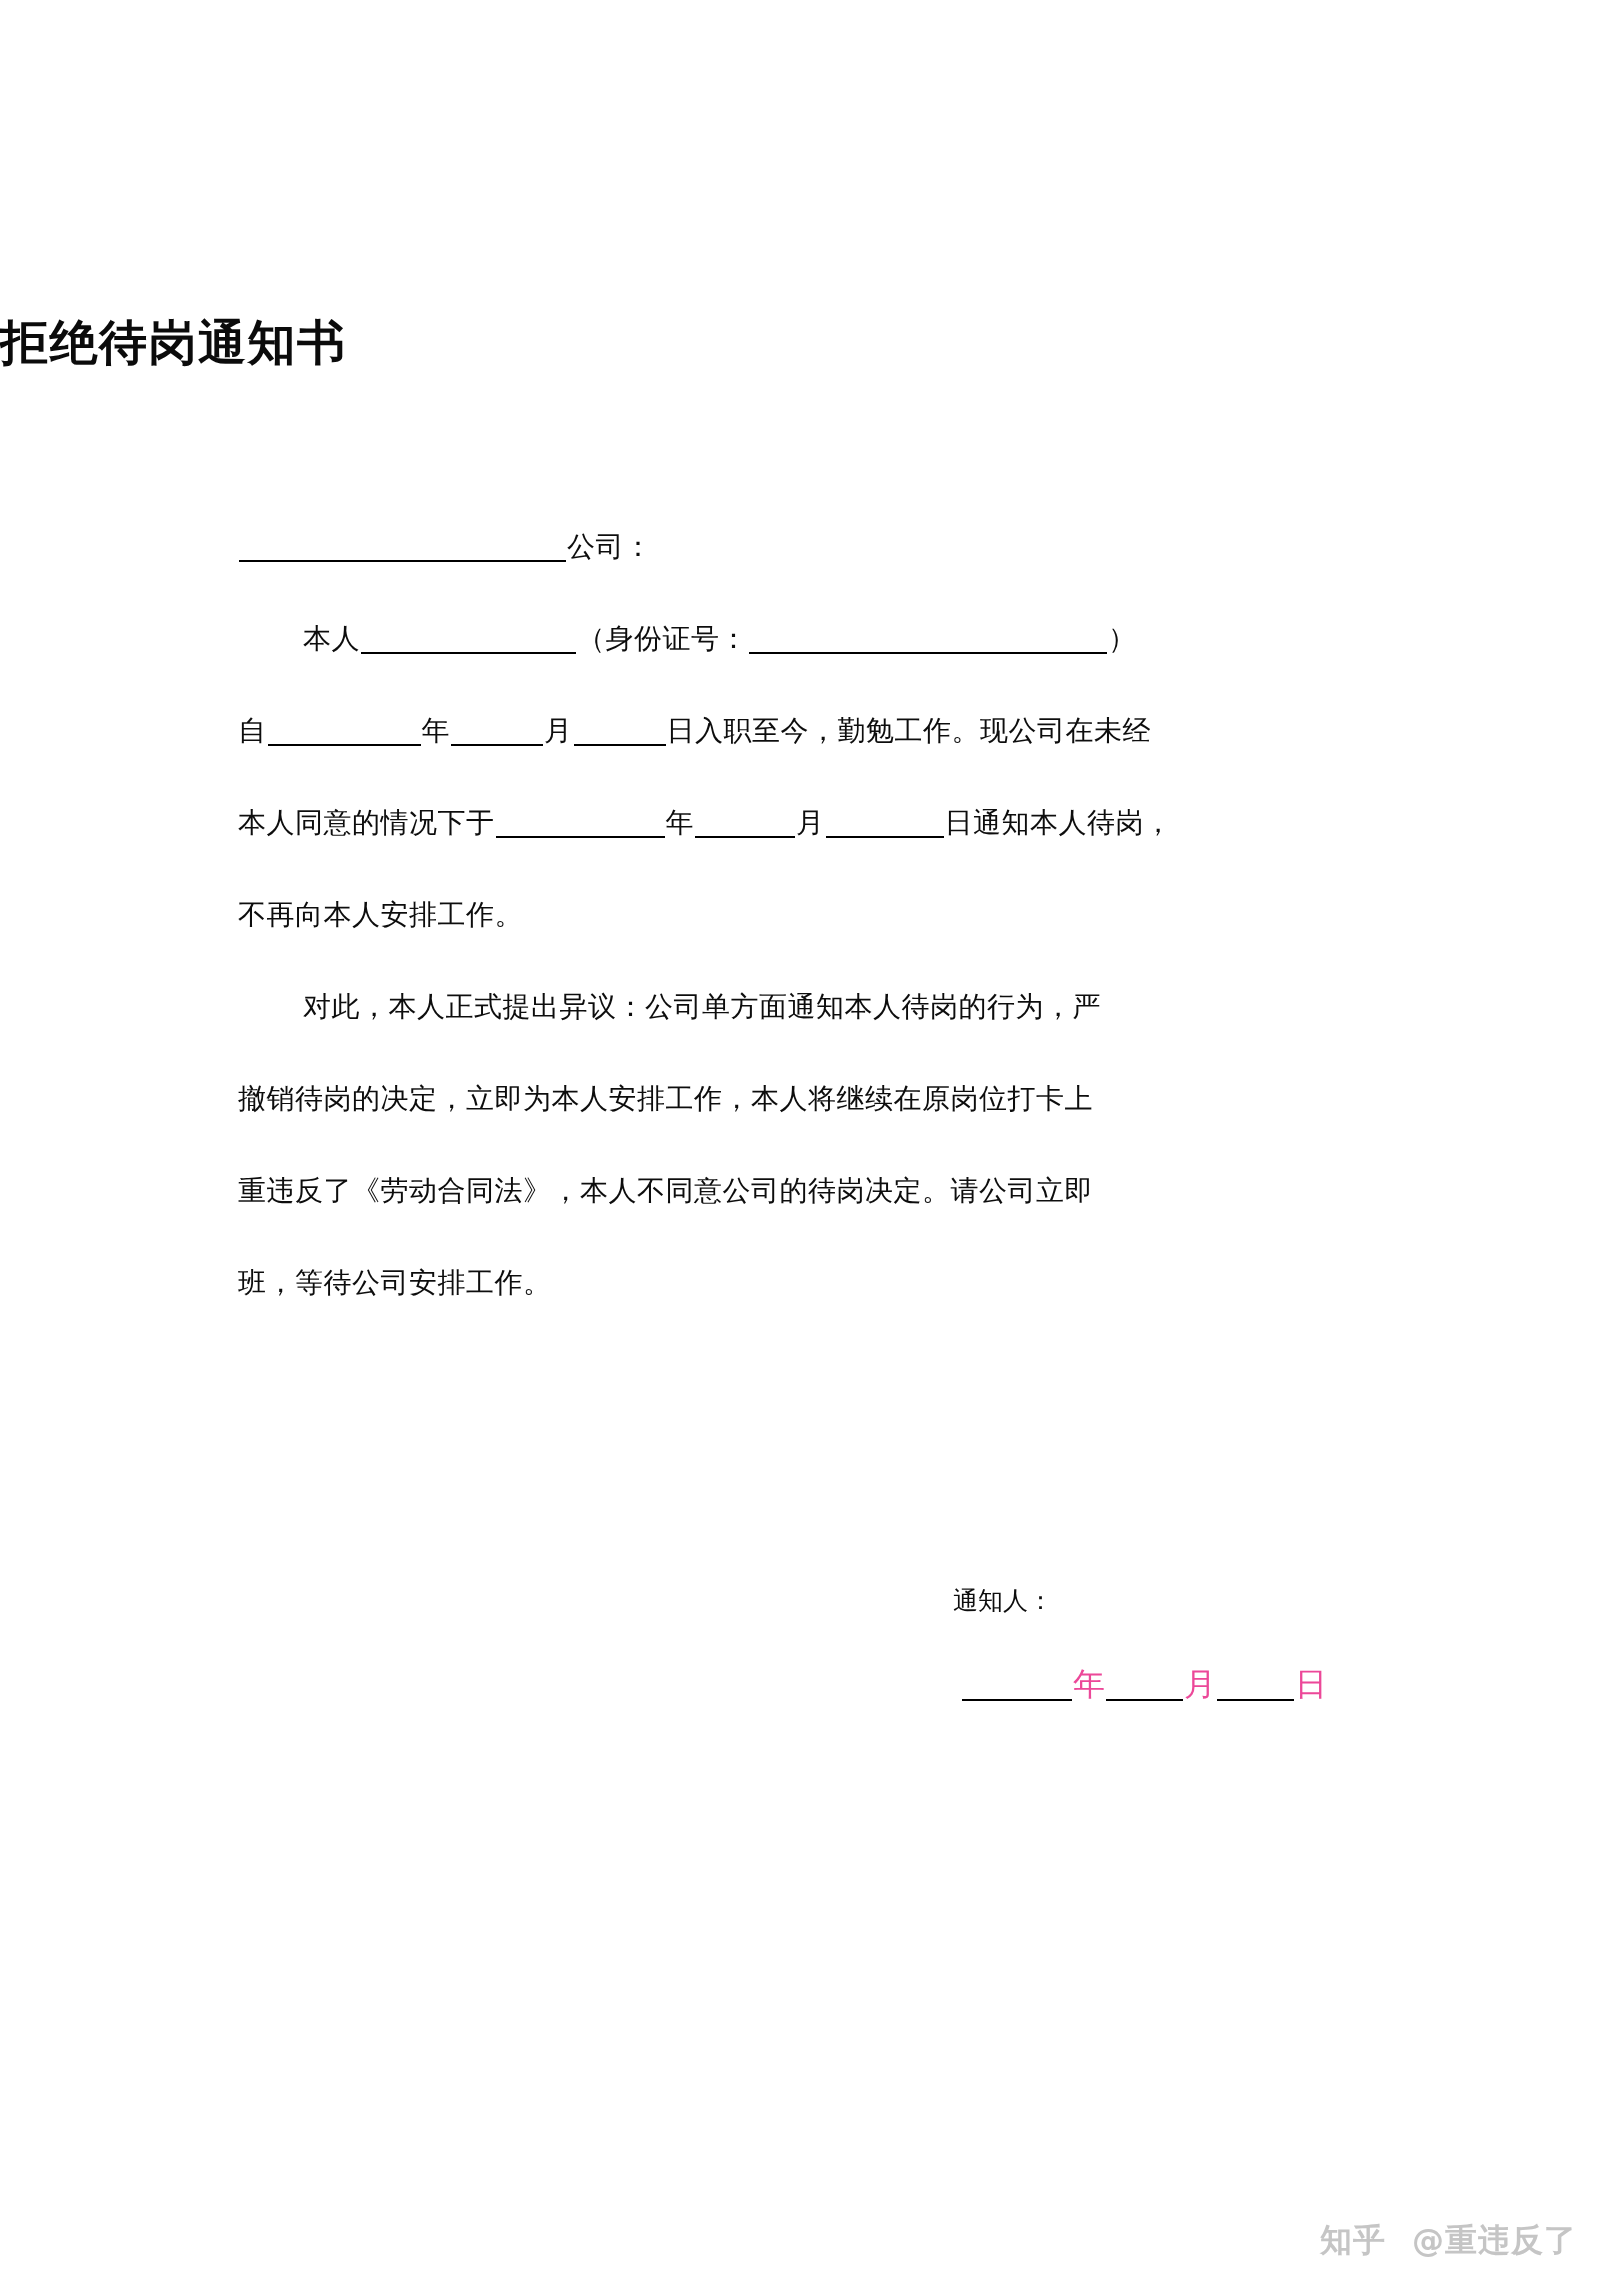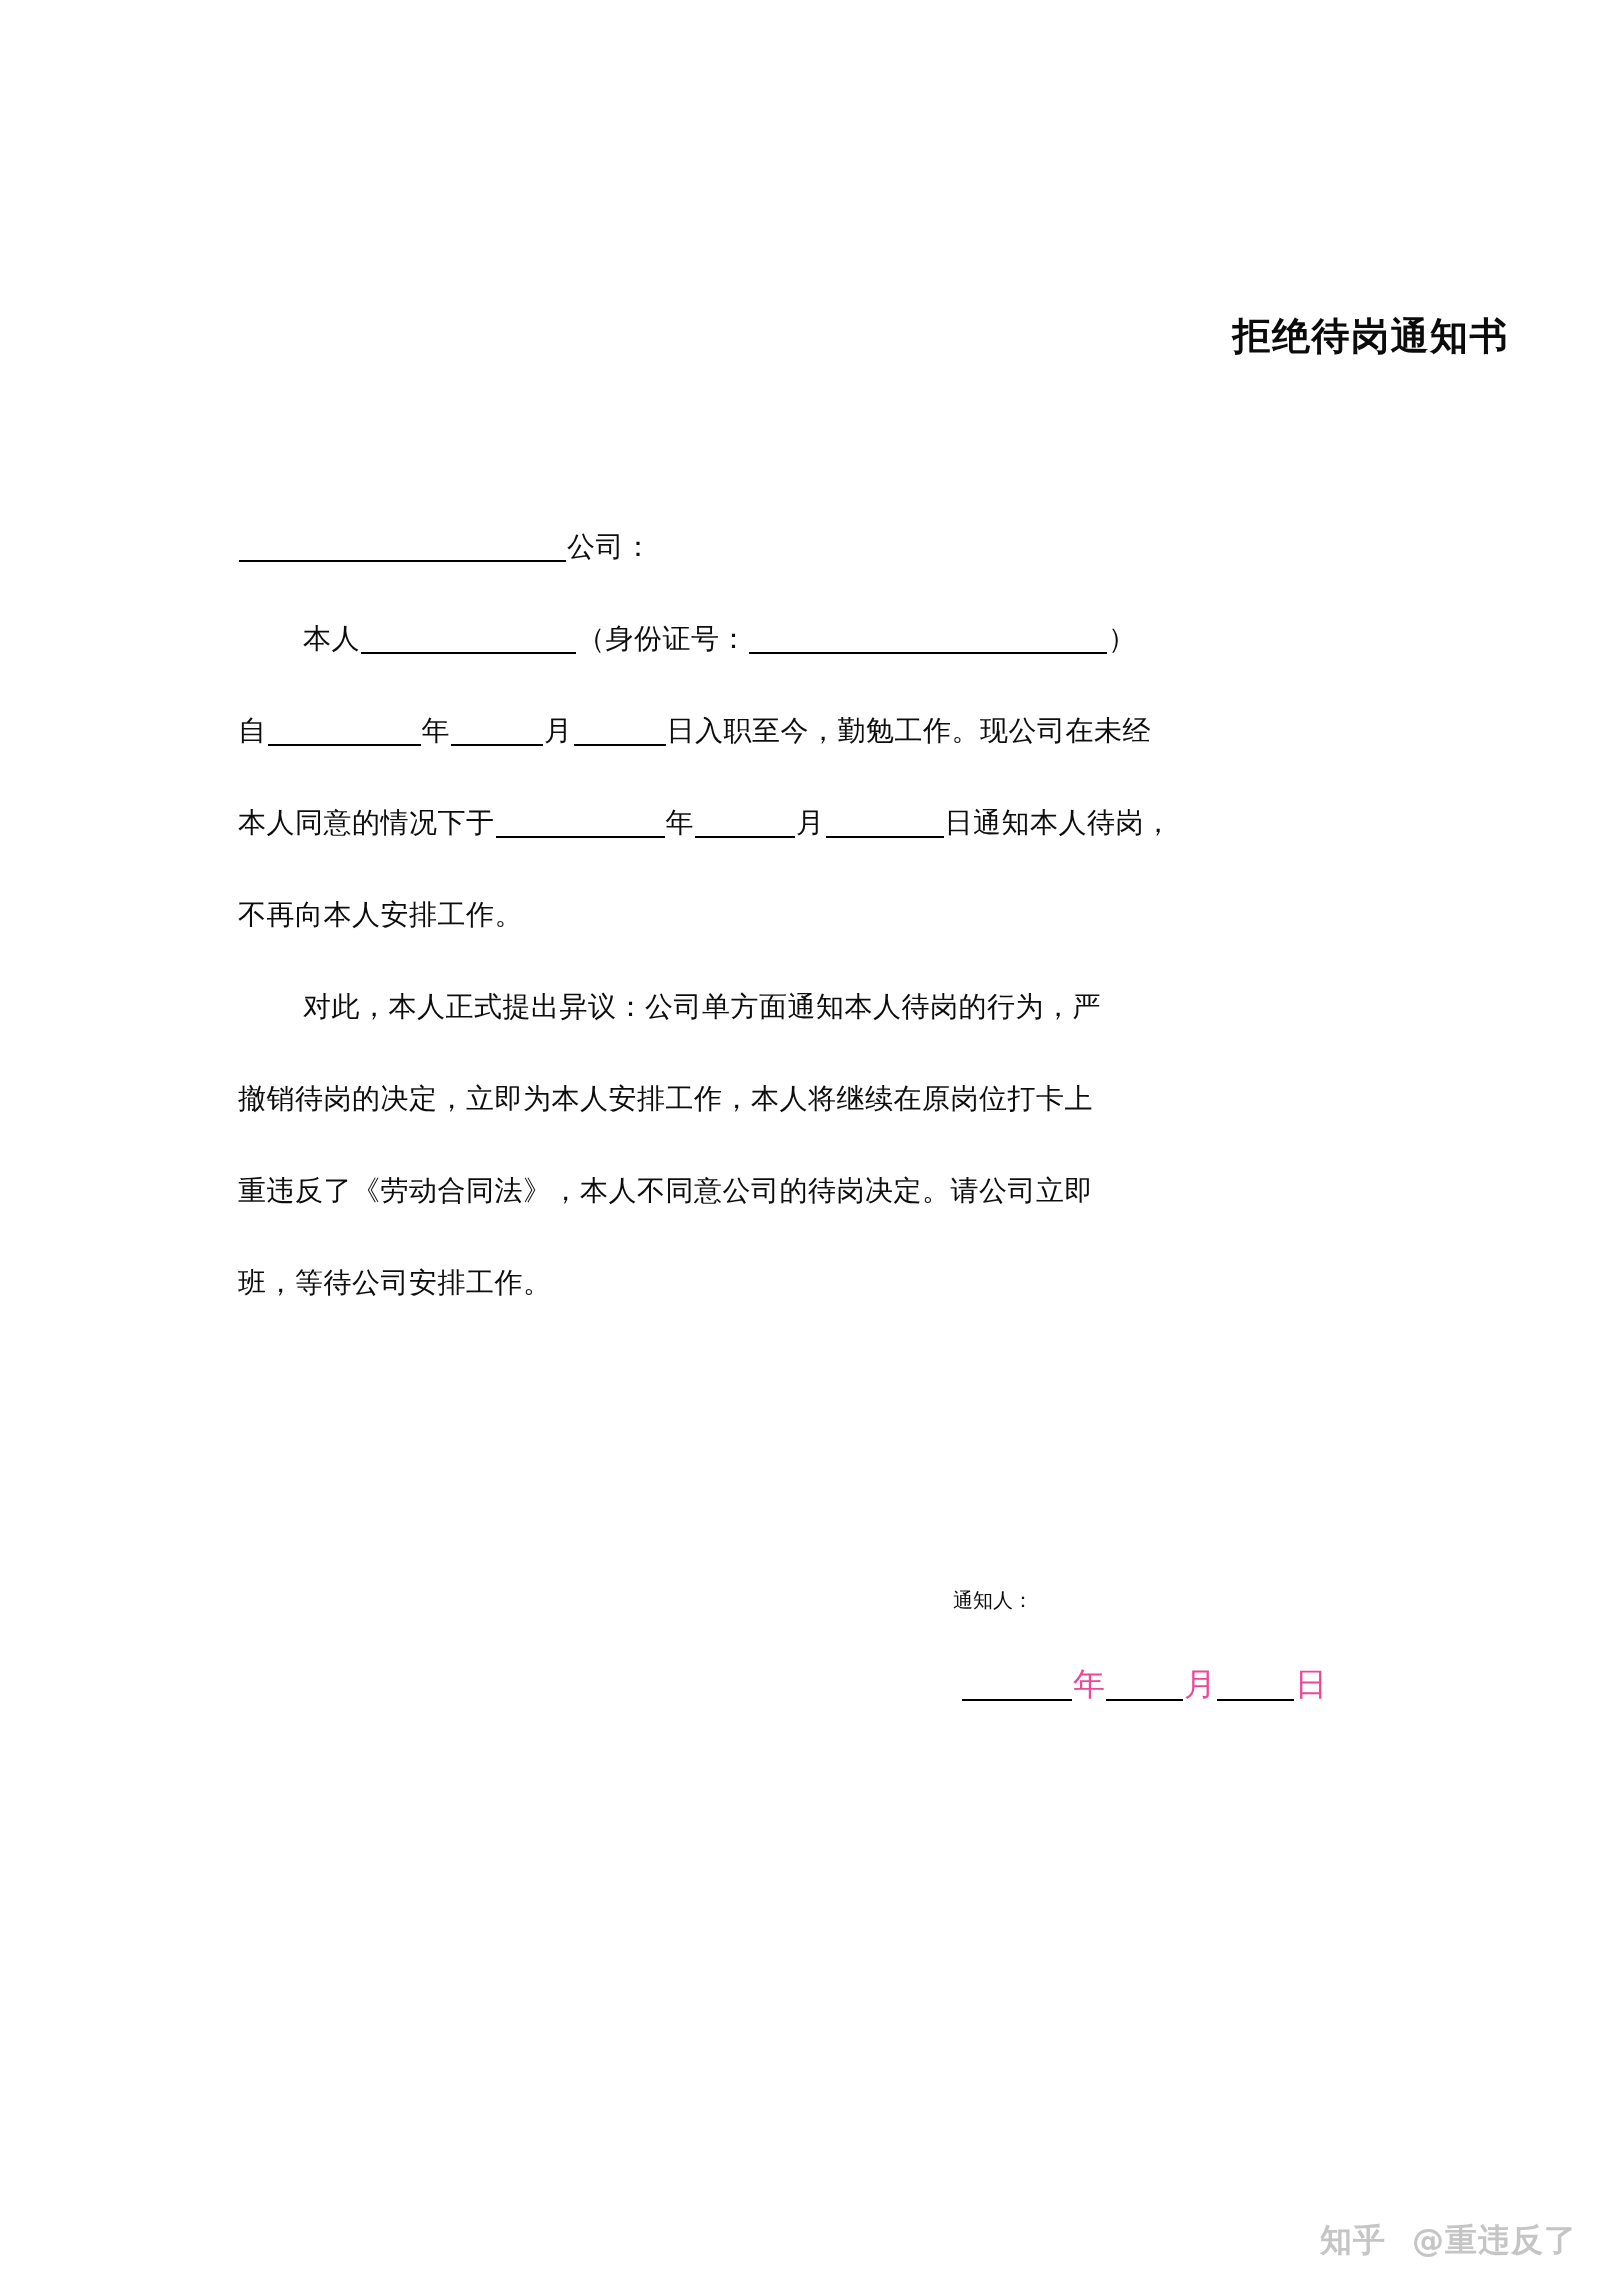--- a/index.html
+++ b/index.html
@@ -24,24 +24,24 @@
     height: 2295px;
     background: #ffffff;
   }
 
   
   .doc-title {
     position: absolute;
     left: 0;
     top: 311px;
     width: 1509px;
-    text-align: right;
+    text-align: left;
     font-family: "DejaVu Sans", "Liberation Sans", sans-serif;
     font-weight: 700;
-    font-size: 38px;
+    font-size: 48px;
     letter-spacing: 1.5px;
     color: #0b0b0b;
   }
 
   
   .body-block {
     position: absolute;
     left: 238px;
     top: 501px;
     width: 1148px;
@@ -79,21 +79,21 @@
   .b-day-b     { width: 118px; }
 
   
   .sign-block {
     position: absolute;
     left: 953px;
     top: 1562px;
     width: 562px;
   }
   .sign-line {
-    font-size: 20px;
+    font-size: 25px;
     line-height: 77px;
     white-space: nowrap;
     color: #0d0d0d;
   }
   .date-line {
     position: absolute;
     left: 961px;
     top: 1646px;
     font-size: 32px;
     white-space: nowrap;

